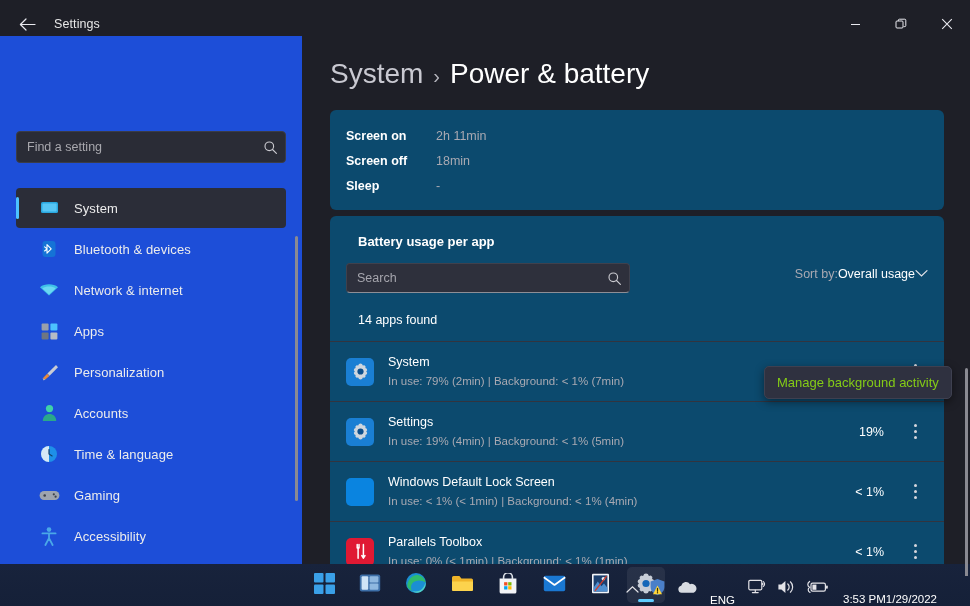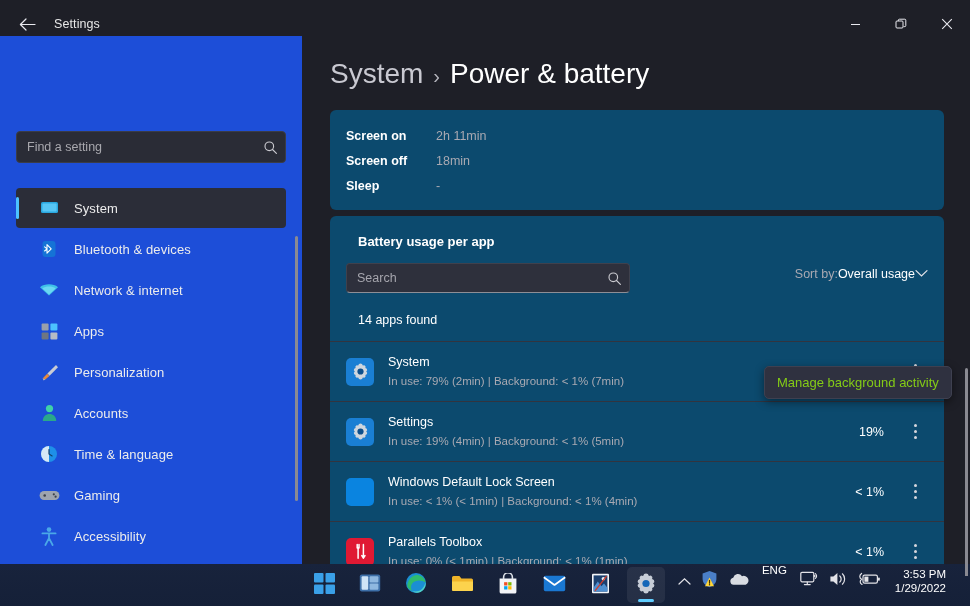--- a/index.html
+++ b/index.html
@@ -173,30 +173,30 @@
   .tb-item {
     position: relative; width: 38px; height: 36px; border-radius: 5px;
     display: flex; align-items: center; justify-content: center; cursor: pointer;
   }
   .tb-item.active { background: #ffffff12; }
   .tb-item.active::after {
     content: ""; position: absolute; bottom: 1px; left: 50%; transform: translateX(-50%);
     width: 16px; height: 3px; border-radius: 2px; background: #60cdff;
   }
   .tray {
-    position: absolute; right: 7px; top: 0; height: 42px;
-    display: flex; align-items: flex-start; gap: 0px; padding-right: 8px;
+    position: absolute; right: 16px; top: 0; height: 42px;
+    display: flex; align-items: flex-end; gap: 0px; padding-right: 8px;
   }
   .tray-btn {
     height: 34px; padding: 0 5px; display: flex; align-items: center; justify-content: center;
     border-radius: 4px; cursor: pointer; color: #e3e3e8;
   }
   .tray-lang { font-size: 11.5px; color: #ffffff; padding: 0 8px; }
   .clock {
-    display: flex; flex-direction: column; align-items: flex-end;
+    display: flex; flex-direction: row; align-items: flex-end;
     padding: 0 9px; cursor: pointer; border-radius: 4px; height: 34px; justify-content: center;
   }
   .clock div { font-size: 11.5px; color: #ffffff; line-height: 14px; }
 </style>
 </head>
 <body>
 
 <div id="root">
 
   <div class="titlebar">

